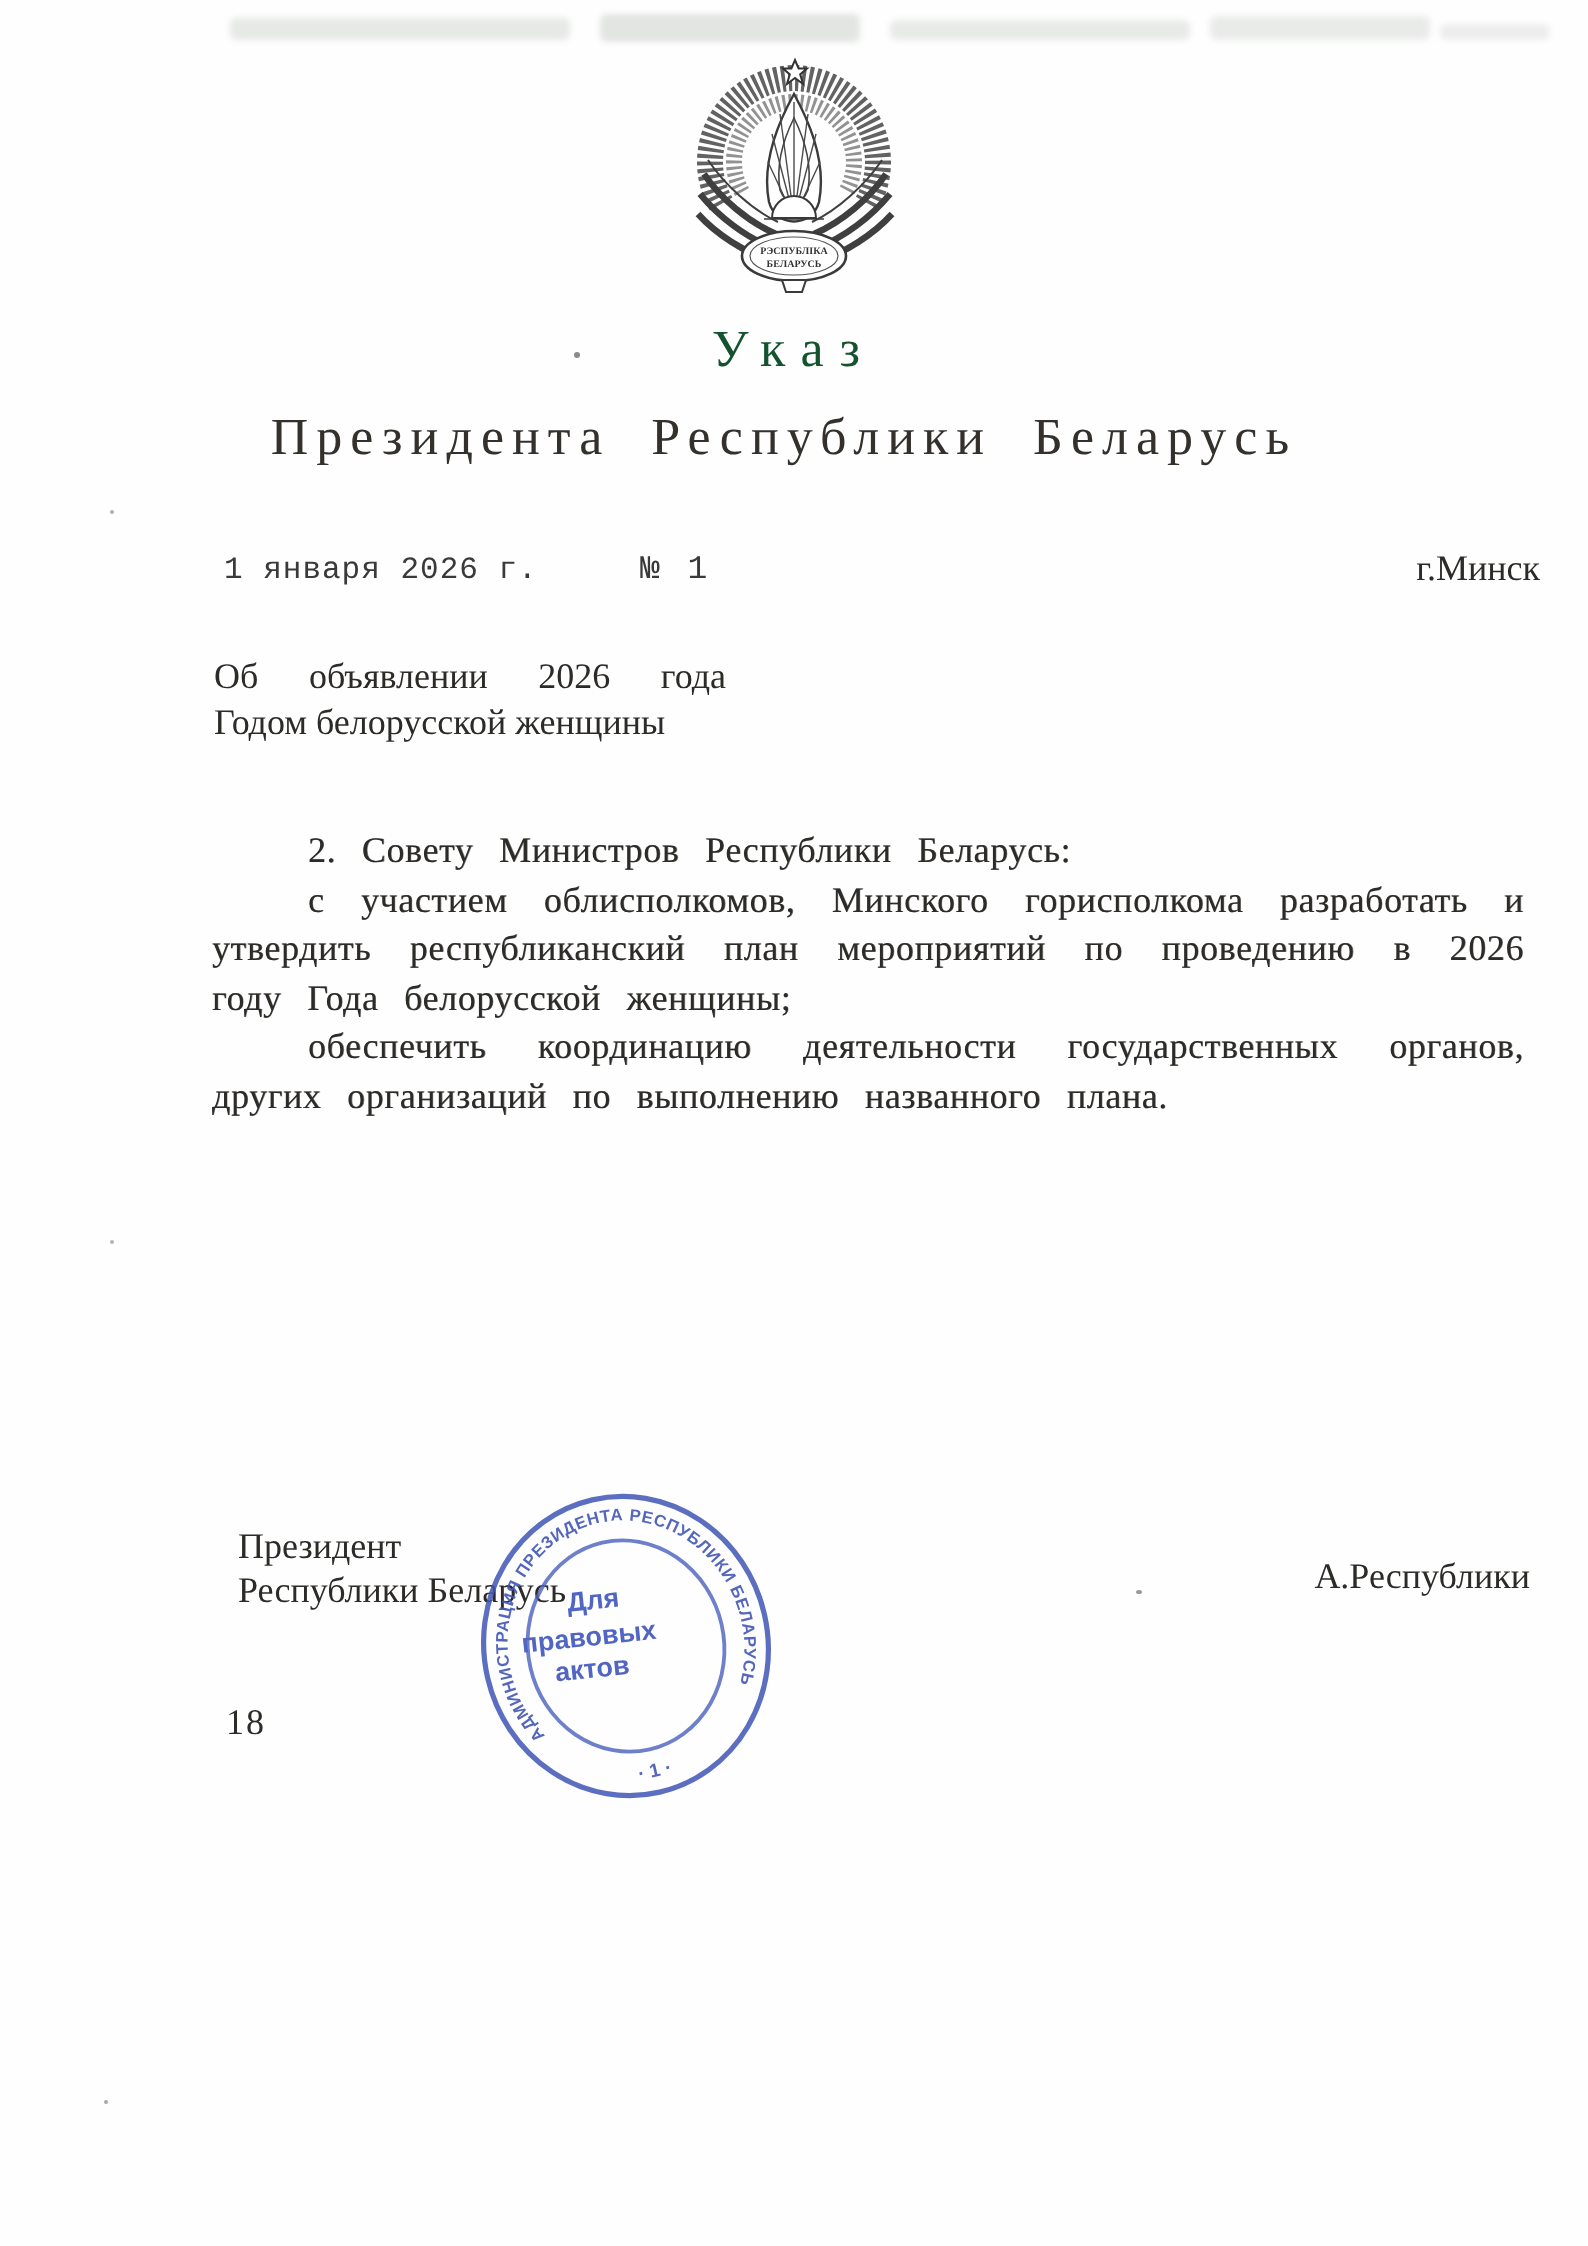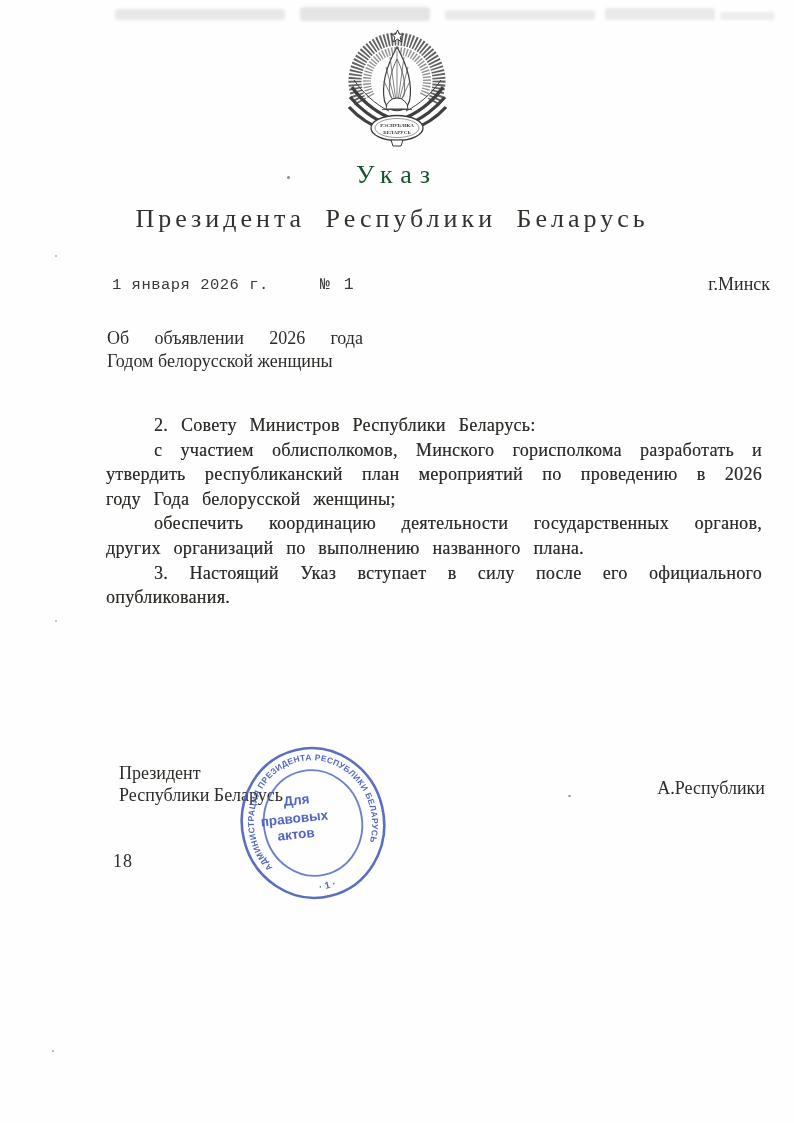--- a/index.html
+++ b/index.html
@@ -129,21 +129,20 @@
 
   <div class="subject">
     <div class="l1">Об объявлении 2026 года</div>
     <div class="l2">Годом белорусской женщины</div>
   </div>
 
   <div class="body-text">
     <p>2. Совету Министров Республики Беларусь:</p>
     <p>с участием облисполкомов, Минского горисполкома разработать и утвердить республиканский план мероприятий по проведению в 2026 году Года белорусской женщины;</p>
     <p>обеспечить координацию деятельности государственных органов, других организаций по выполнению названного плана.</p>
-    <p>3. Настоящий Указ вступает в силу после его официального опубликования.</p>
   </div>
 
   <div class="sig-title">
     <div>Президент</div>
     <div>Республики Беларусь</div>
   </div>
   <div class="sig-name">А.Республики</div>
 
   <svg class="stamp" viewBox="0 0 172 172" aria-hidden="true">
     <g transform="rotate(-13 86 86)">

